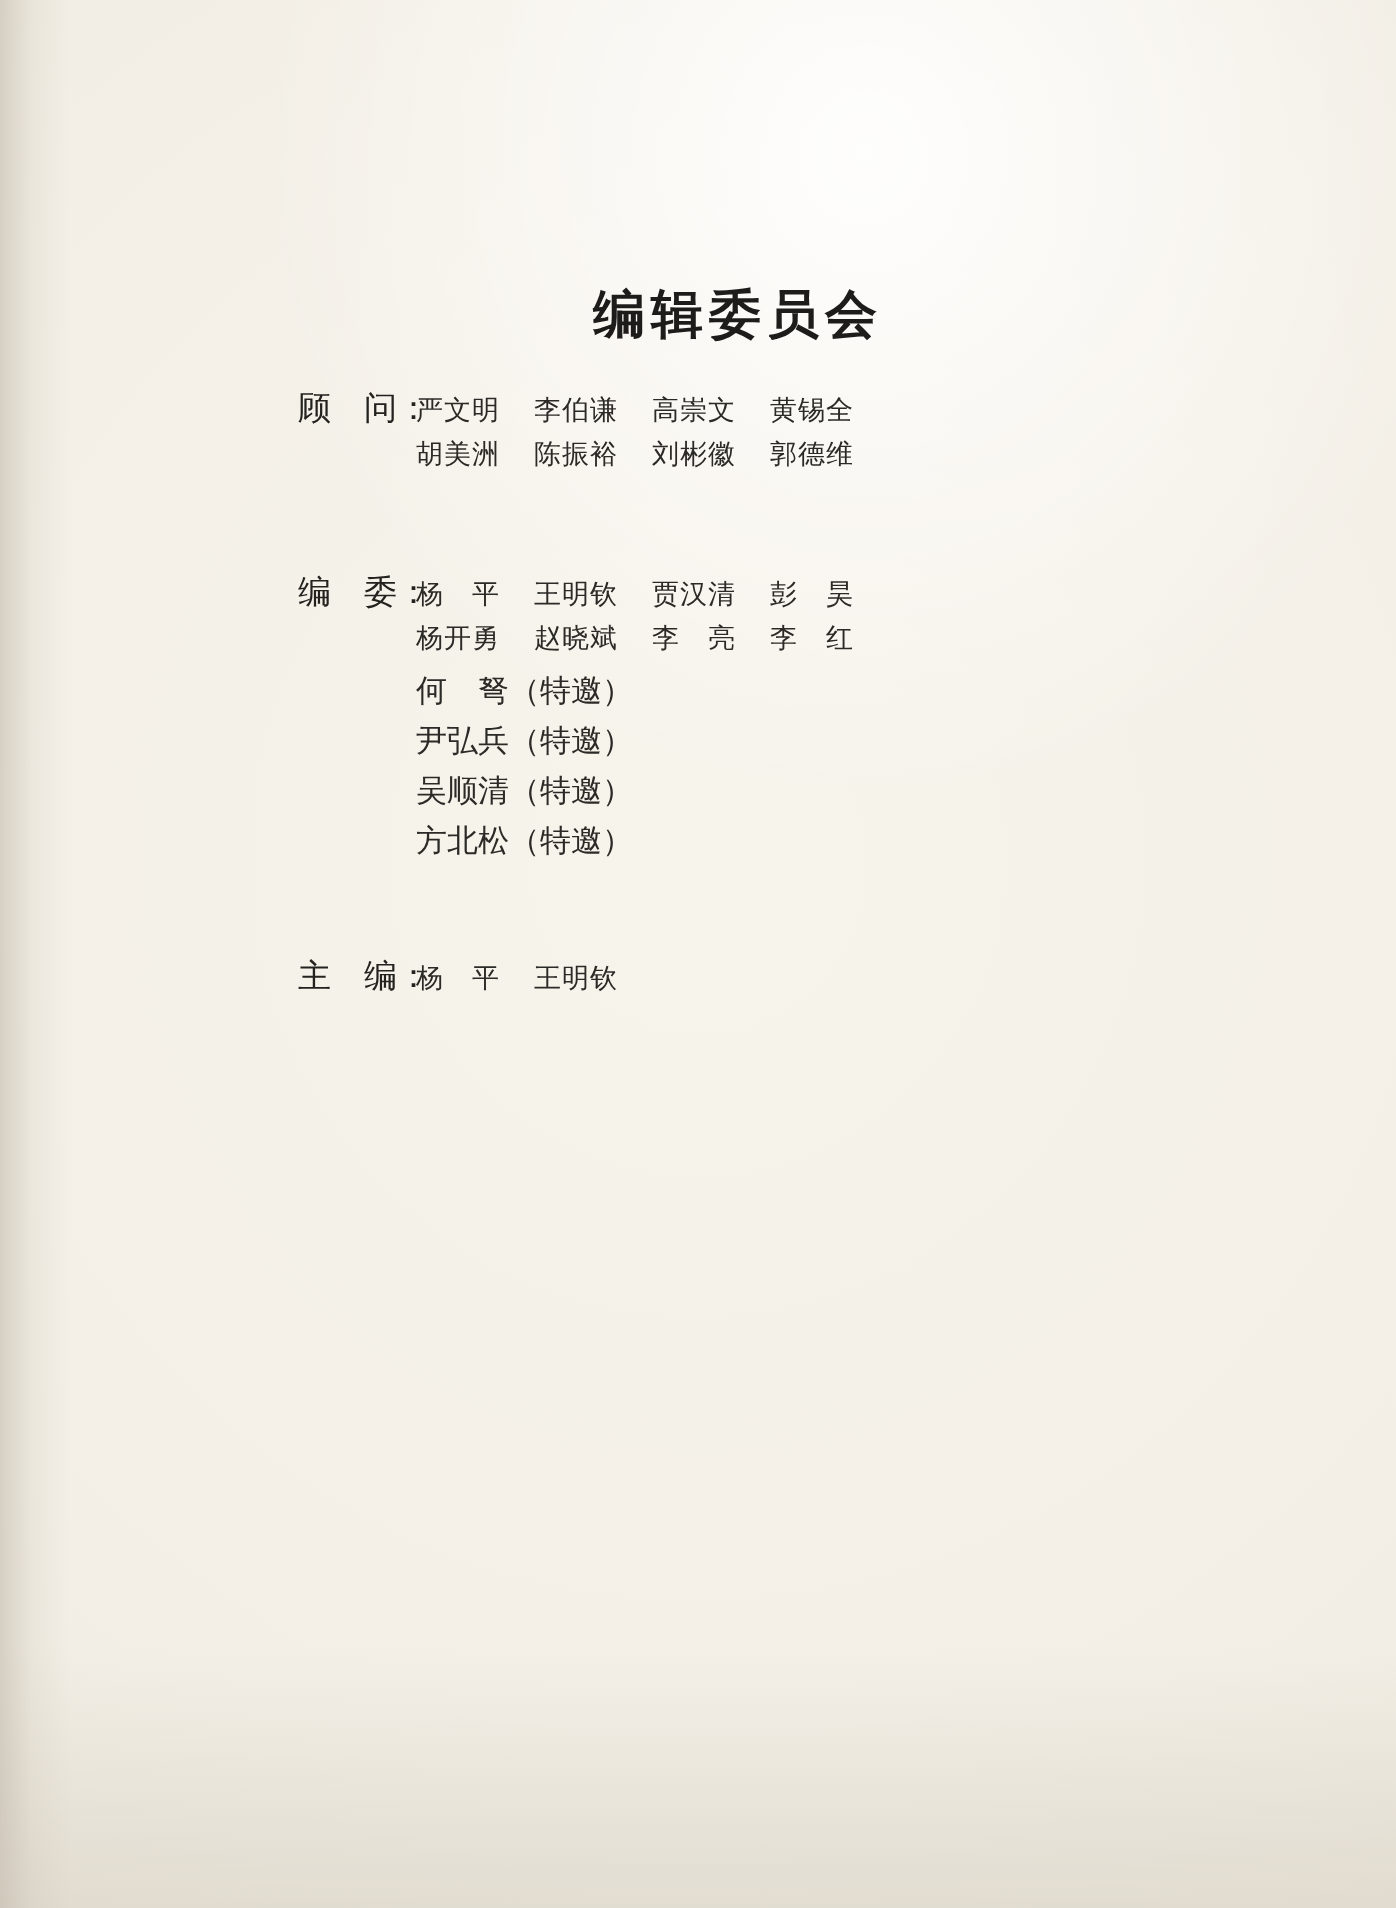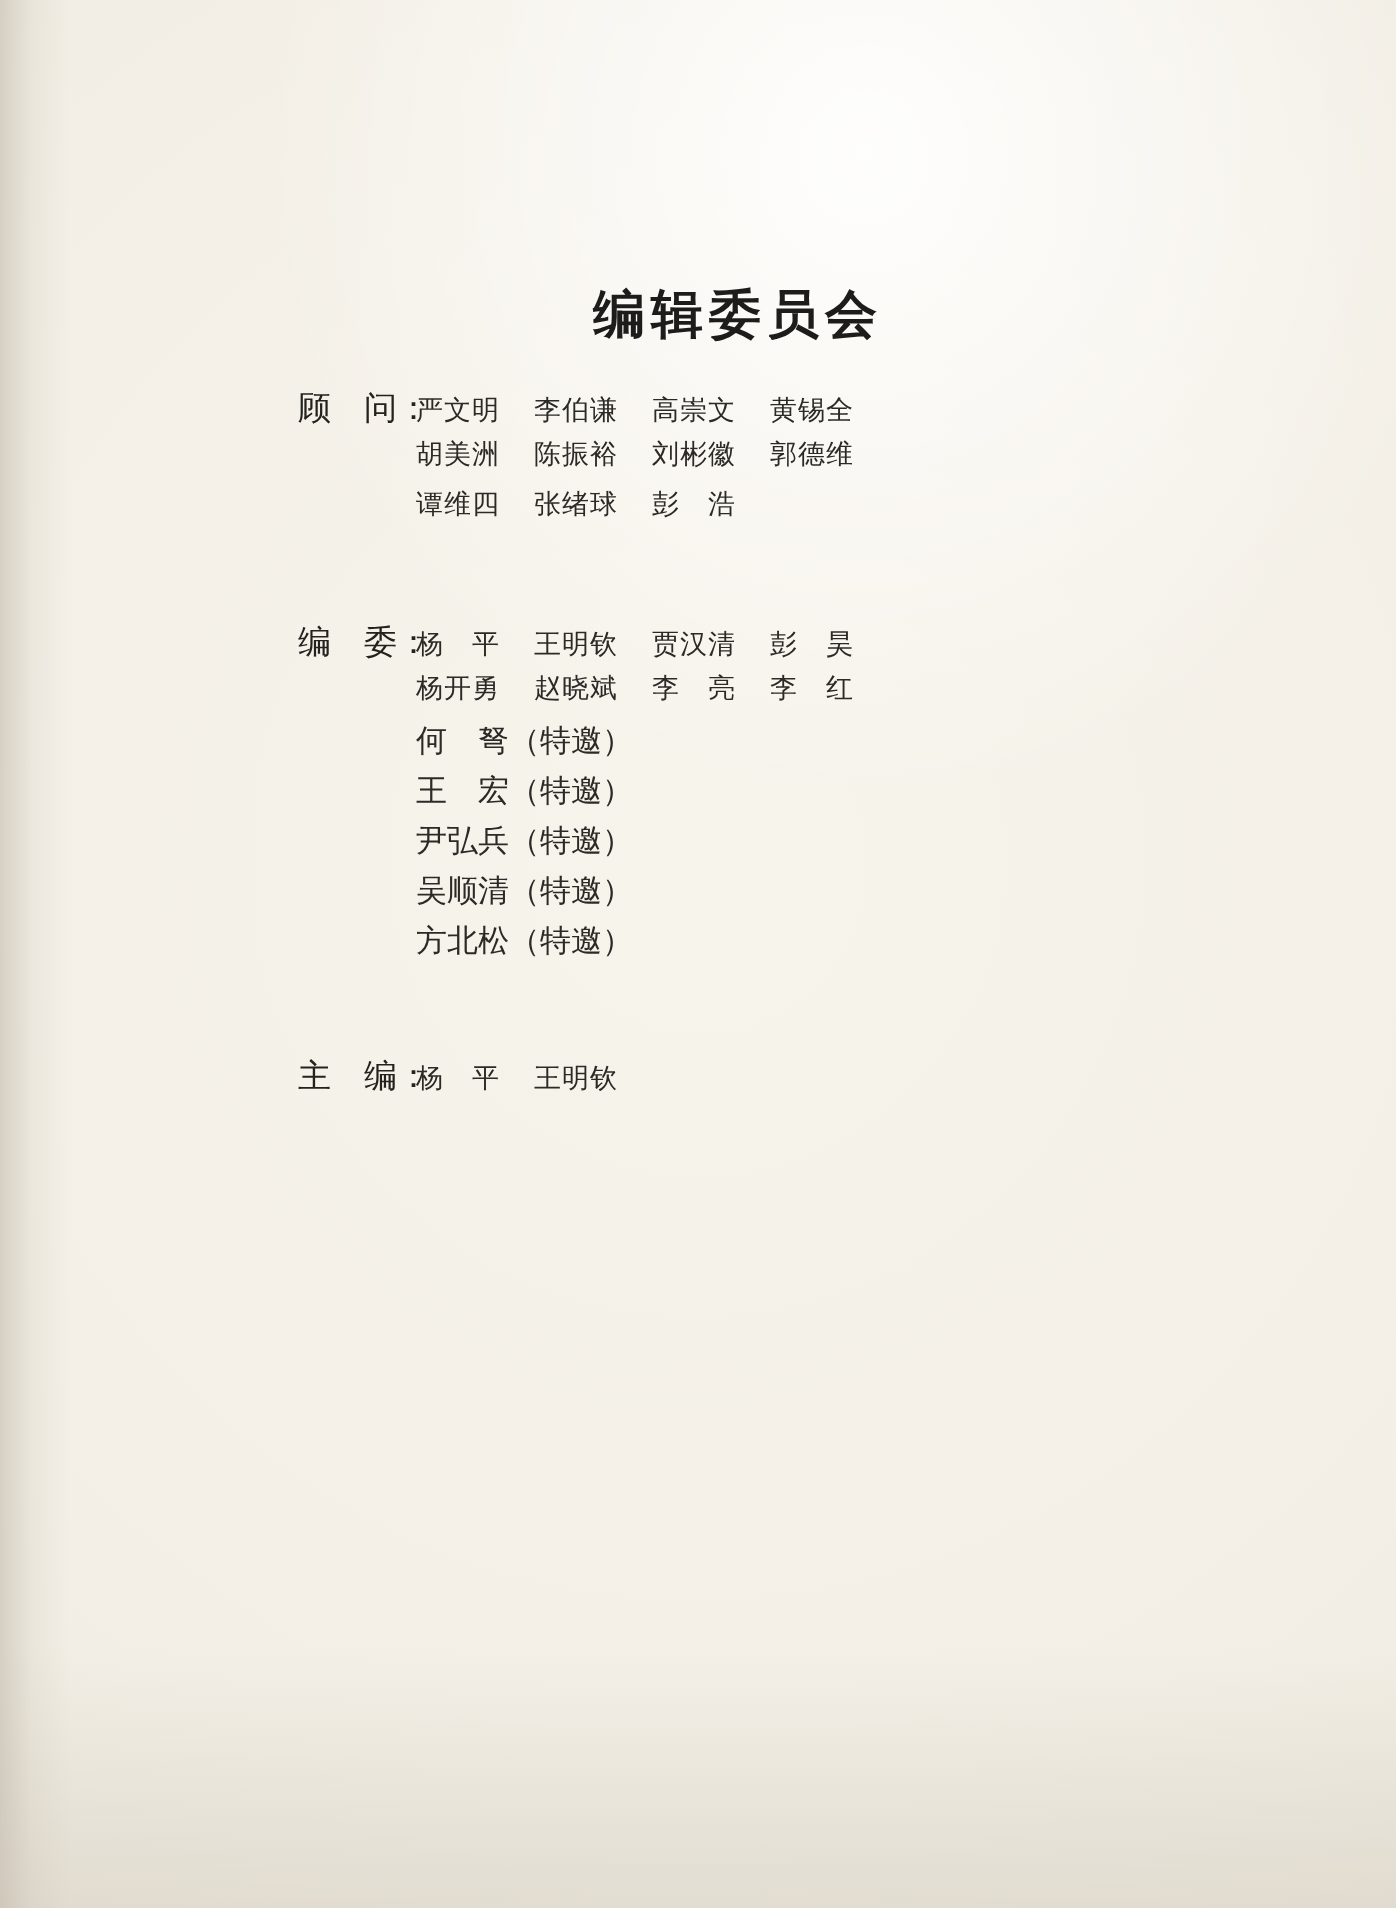--- a/index.html
+++ b/index.html
@@ -136,26 +136,20 @@
           <div class="namecell">高崇文</div>
           <div class="namecell">黄锡全</div>
         </div>
         <div class="row">
           <div class="label-blank"></div>
           <div class="namecell">胡美洲</div>
           <div class="namecell">陈振裕</div>
           <div class="namecell">刘彬徽</div>
           <div class="namecell">郭德维</div>
         </div>
-        <div class="row">
-          <div class="label-blank"></div>
-          <div class="namecell">谭维四</div>
-          <div class="namecell">张绪球</div>
-          <div class="namecell">彭　浩</div>
-        </div>
       </div>
 
       <div class="gap-big"></div>
 
       <div class="section">
         <div class="row">
           <div class="label">编　委：</div>
           <div class="namecell">杨　平</div>
           <div class="namecell">王明钦</div>
           <div class="namecell">贾汉清</div>
@@ -167,24 +161,20 @@
           <div class="namecell">赵晓斌</div>
           <div class="namecell">李　亮</div>
           <div class="namecell">李　红</div>
         </div>
         <div class="row">
           <div class="label-blank"></div>
           <div class="namecell wide note">何　弩（特邀）</div>
         </div>
         <div class="row">
           <div class="label-blank"></div>
-          <div class="namecell wide note">王　宏（特邀）</div>
-        </div>
-        <div class="row">
-          <div class="label-blank"></div>
           <div class="namecell wide note">尹弘兵（特邀）</div>
         </div>
         <div class="row">
           <div class="label-blank"></div>
           <div class="namecell wide note">吴顺清（特邀）</div>
         </div>
         <div class="row">
           <div class="label-blank"></div>
           <div class="namecell wide note">方北松（特邀）</div>
         </div>

